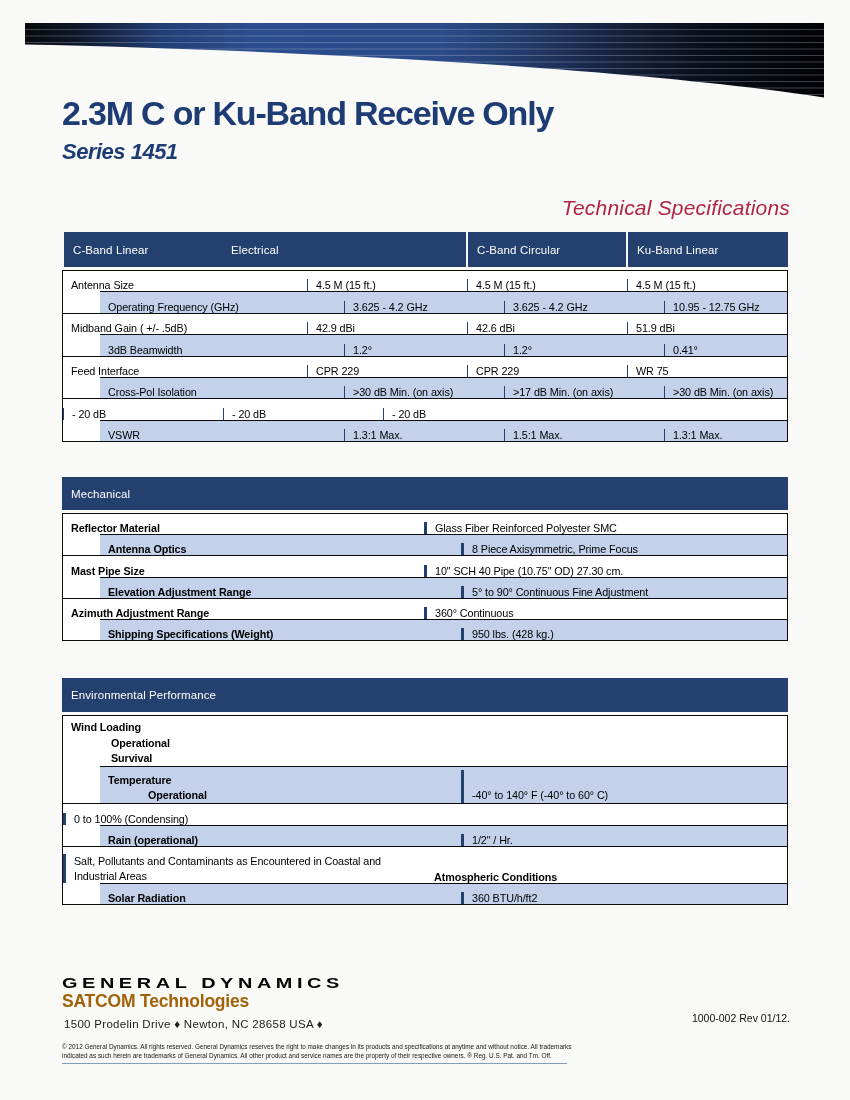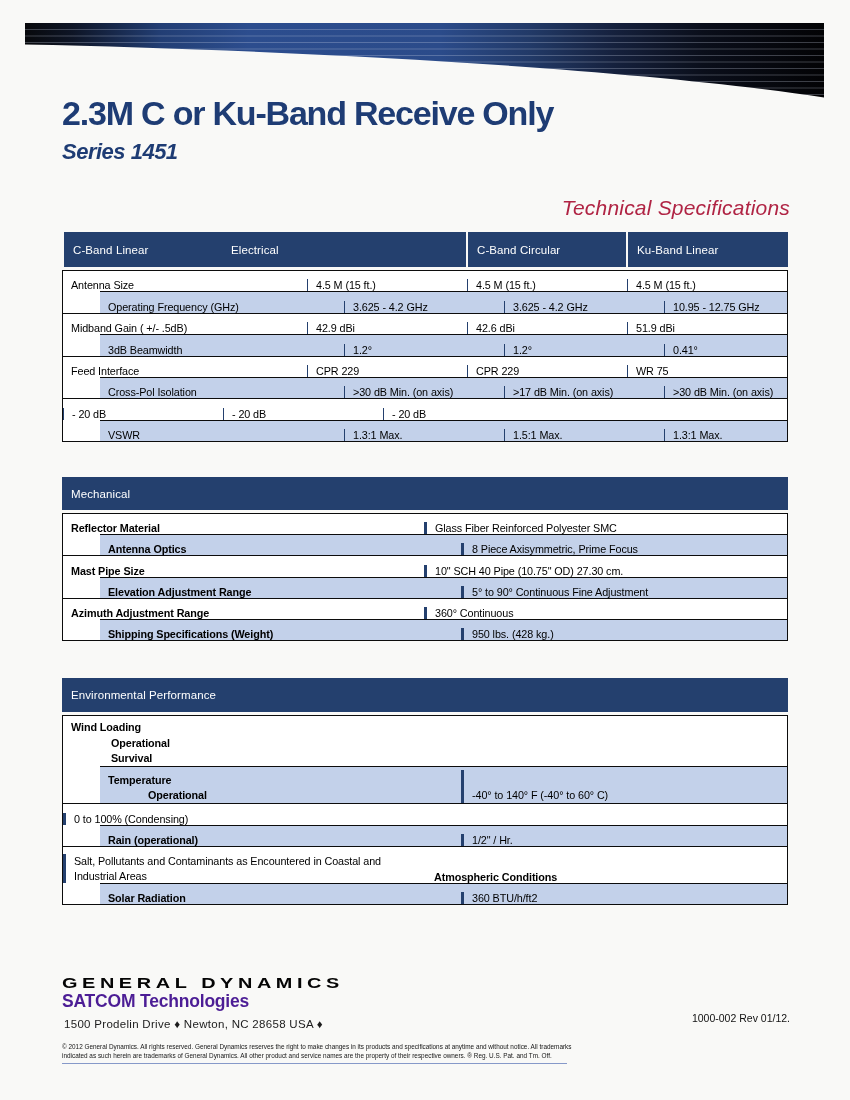--- a/index.html
+++ b/index.html
@@ -63,21 +63,21 @@
   .wrapcell{display:flex;align-items:center;line-height:14.5px;padding-right:6px;}
 
   
   .gd-logo{
     position:absolute;left:62px;top:974px;
     font-size:19.5px;font-weight:bold;letter-spacing:4.5px;color:#050505;
     transform:scaleY(0.76) scaleX(1.02);transform-origin:left top;white-space:nowrap;
   }
   .satcom{
     position:absolute;left:62px;top:991px;
-    font-size:17.5px;font-weight:bold;letter-spacing:-0.2px;color:#4c1d95;
+    font-size:17.5px;font-weight:bold;letter-spacing:-0.2px;color:#a16207;
   }
   .address{
     position:absolute;left:64px;top:1018px;
     font-size:11.5px;letter-spacing:0.3px;color:#1c1c1c;
   }
   .rev{
     position:absolute;right:60px;top:1012px;
     font-size:10.5px;color:#111;
   }
   .legal{

